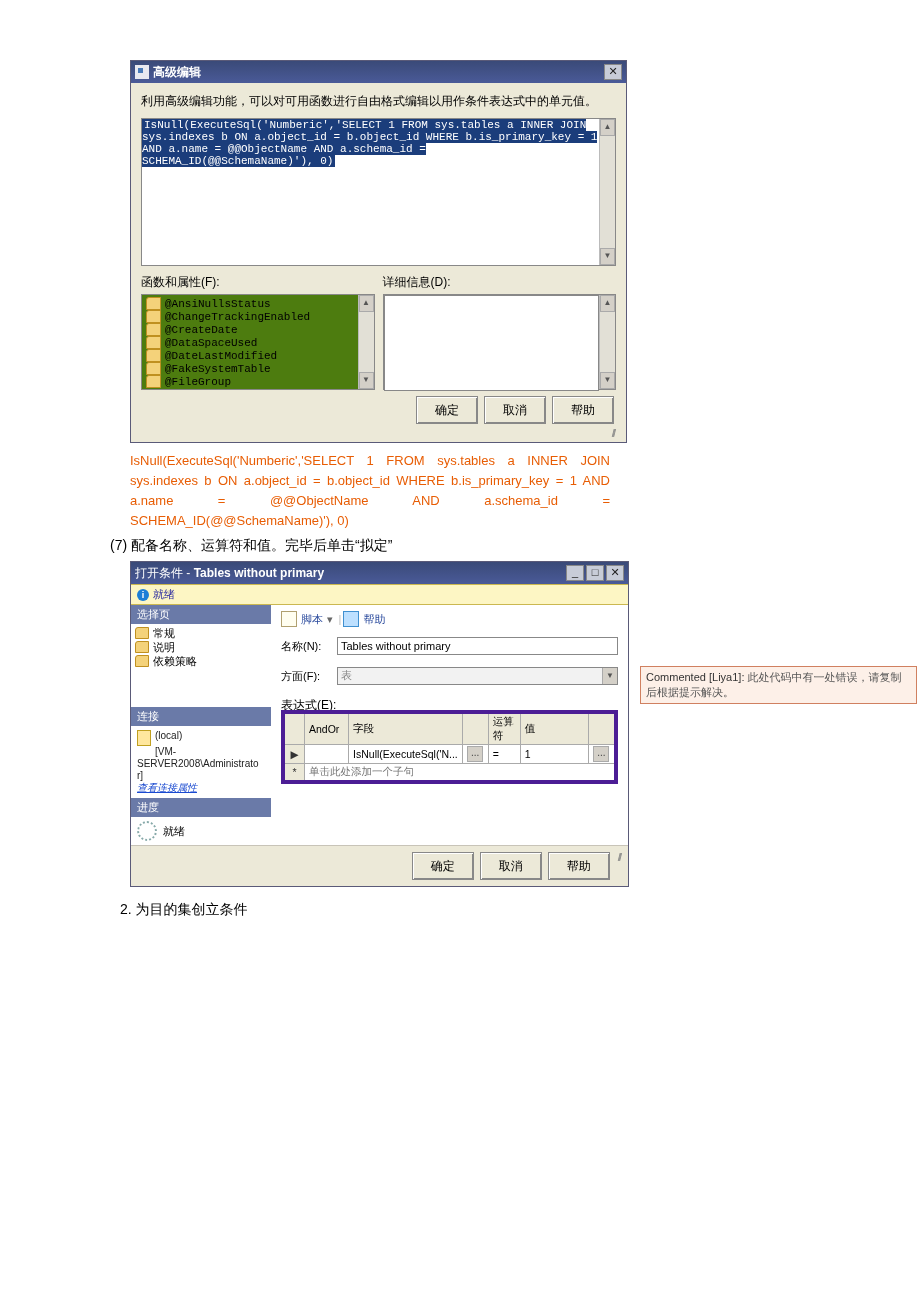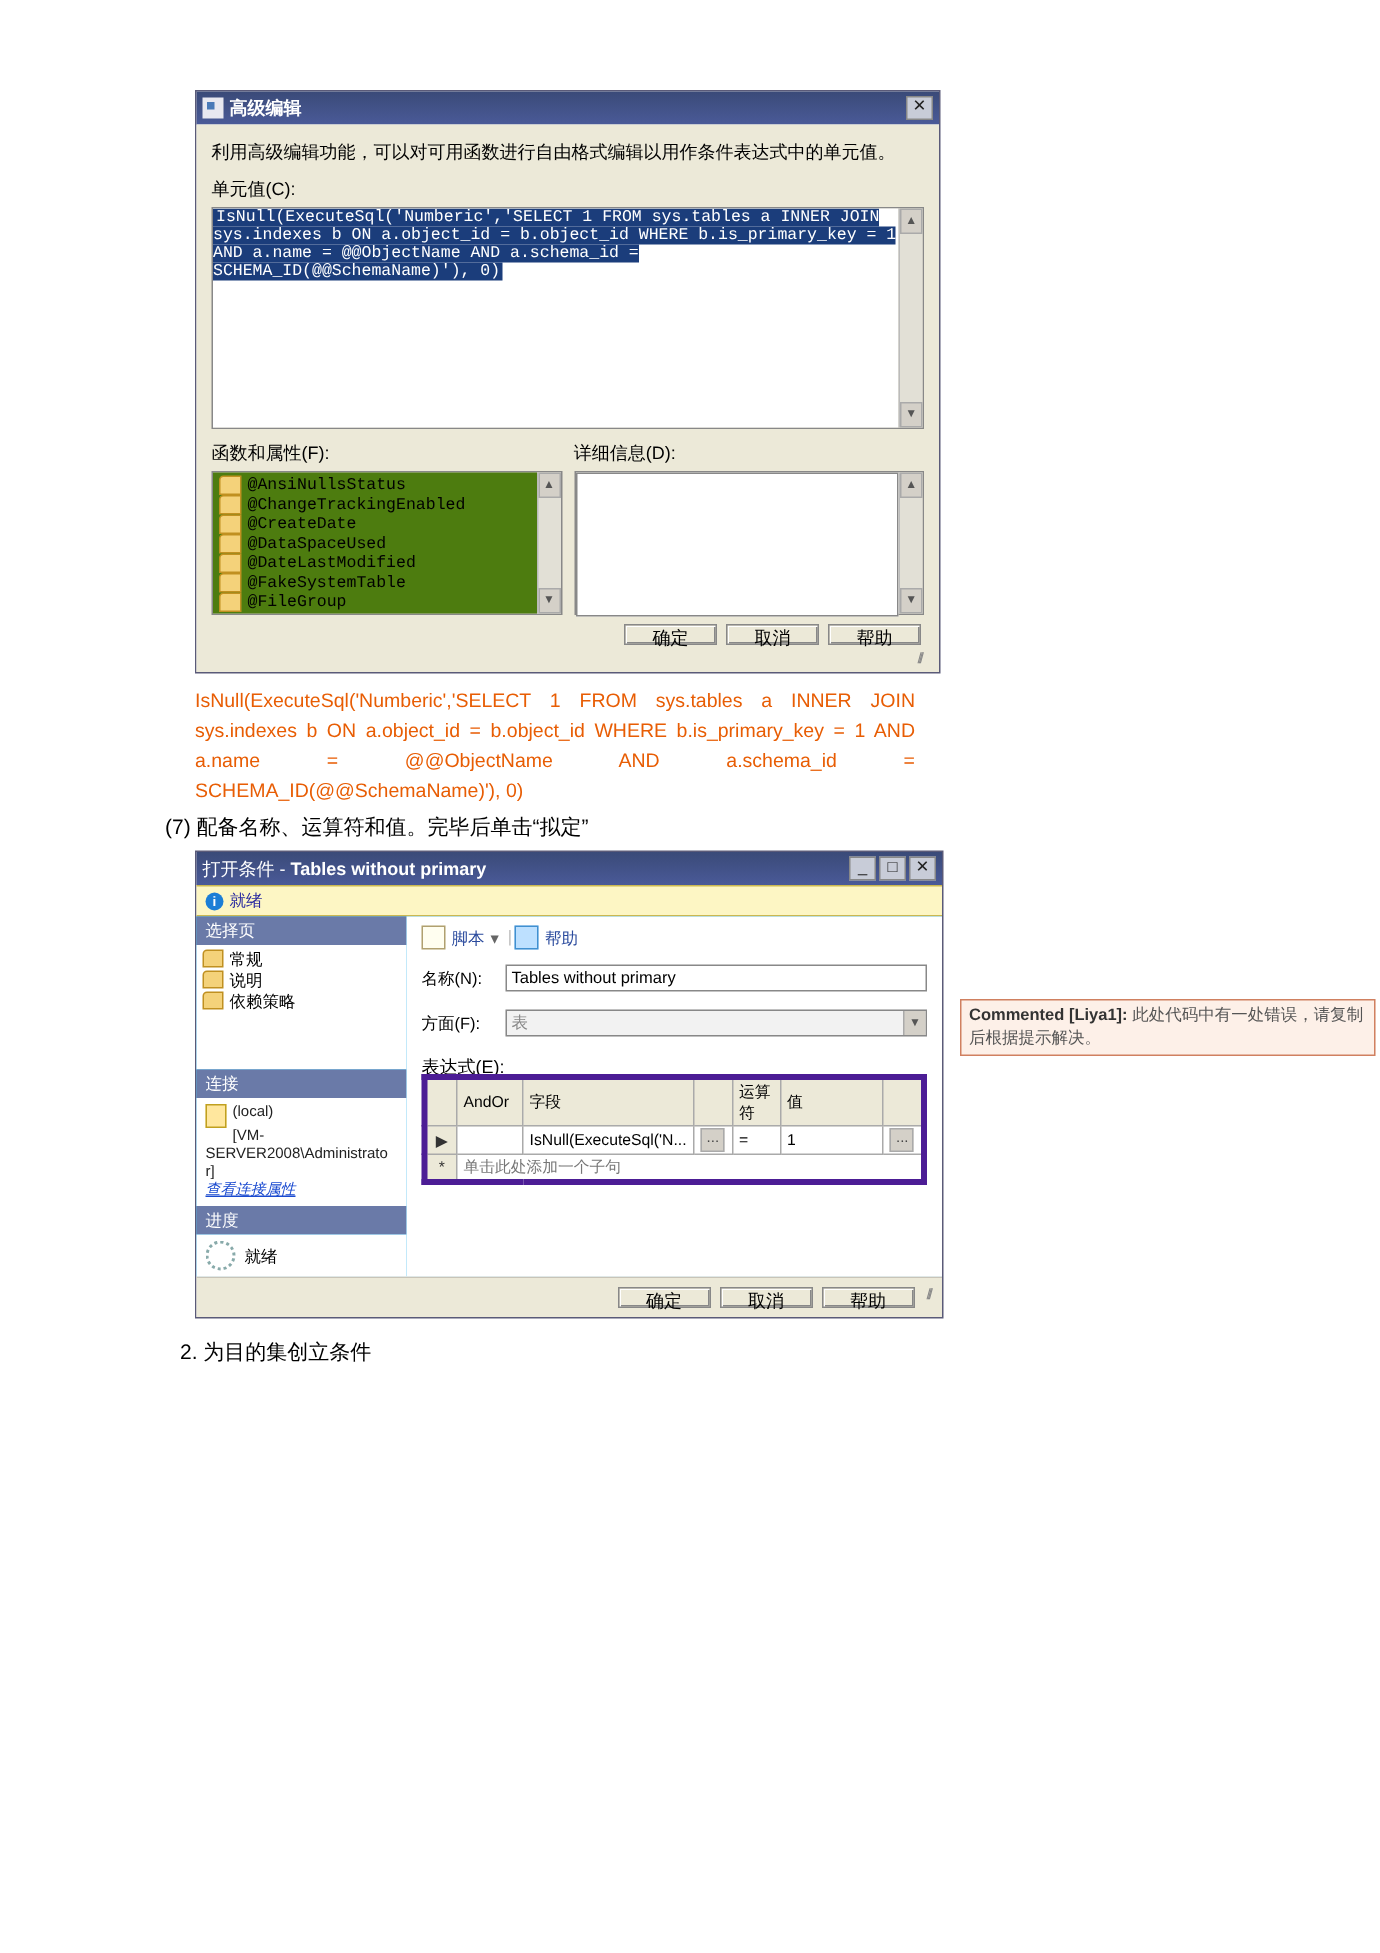--- a/index.html
+++ b/index.html
@@ -136,21 +136,21 @@
   }
   
   .btn-row {
     display:flex;
     justify-content:flex-end;
     gap:6px;
     padding:6px 2px 4px 2px;
   }
   .btn95 {
     min-width:62px;
-    height:14px;
+    height:28px;
     background:#ece9d8;
     border:1px solid #888;
     box-shadow: inset 1px 1px 0 #fff, inset -1px -1px 0 #888;
     font-size:12px;
     padding:0 6px;
     text-align:center;
   }
   .resize-grip {
     text-align:right;
     height:10px;
@@ -387,21 +387,21 @@
     width:265px;
     border:1px solid #d08060;
     background:#fdf0e8;
     font-size:11px;
     padding:3px 5px;
     line-height:15px;
     color:#555;
   }
   .side-comment .cm-author {
     color:#333;
-    font-weight:bold;
+    font-weight:normal;
   }
   .wrap-rel { position:relative; }
   
   .step2 {
     margin-left:30px;
     font-size:14px;
     margin-top:14px;
   }
 </style>
 </head>
@@ -411,21 +411,20 @@
 <div class="page">
 
 <div class="dialog1">
   <div class="titlebar">
     <span class="t-icon"></span>
     <span class="title-text">高级编辑</span>
     <span class="wbtn">✕</span>
   </div>
   <div class="dialog-body">
     <div class="intro">利用高级编辑功能，可以对可用函数进行自由格式编辑以用作条件表达式中的单元值。</div>
-    <div class="label-s">单元值(C):</div>
     <div class="code-box-wrap">
       <div class="code-box">
         <span class="code-hilite">IsNull(ExecuteSql('Numberic','SELECT 1 FROM sys.tables a INNER JOIN sys.indexes b ON a.object_id = b.object_id WHERE b.is_primary_key = 1 AND a.name = @@ObjectName AND a.schema_id = SCHEMA_ID(@@SchemaName)'), 0)</span>
       </div>
       <div class="vscroll">
         <div class="arr">▲</div>
         <div class="track"></div>
         <div class="arr">▼</div>
       </div>
     </div>

